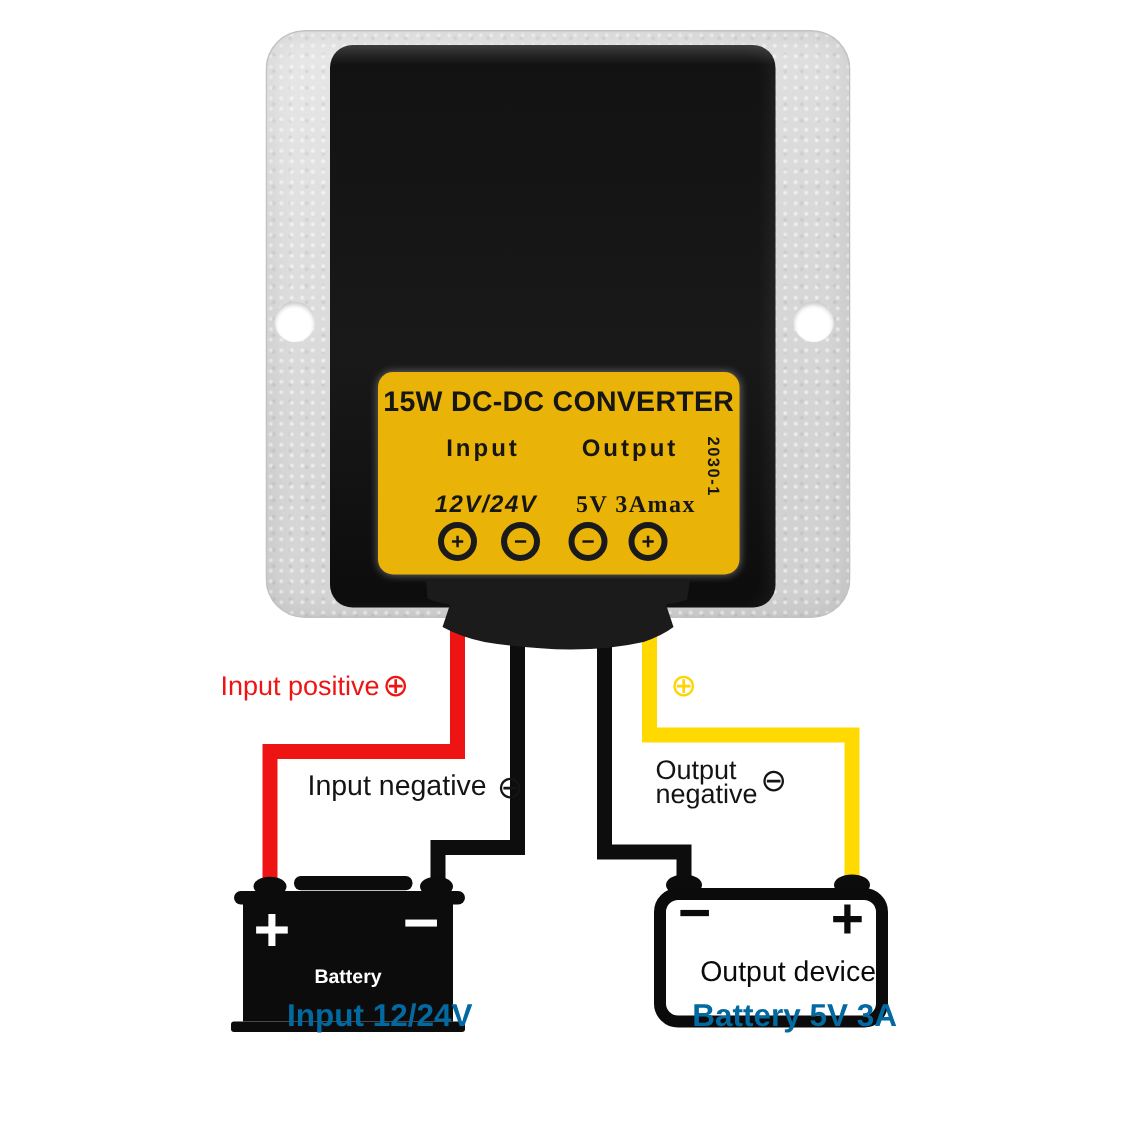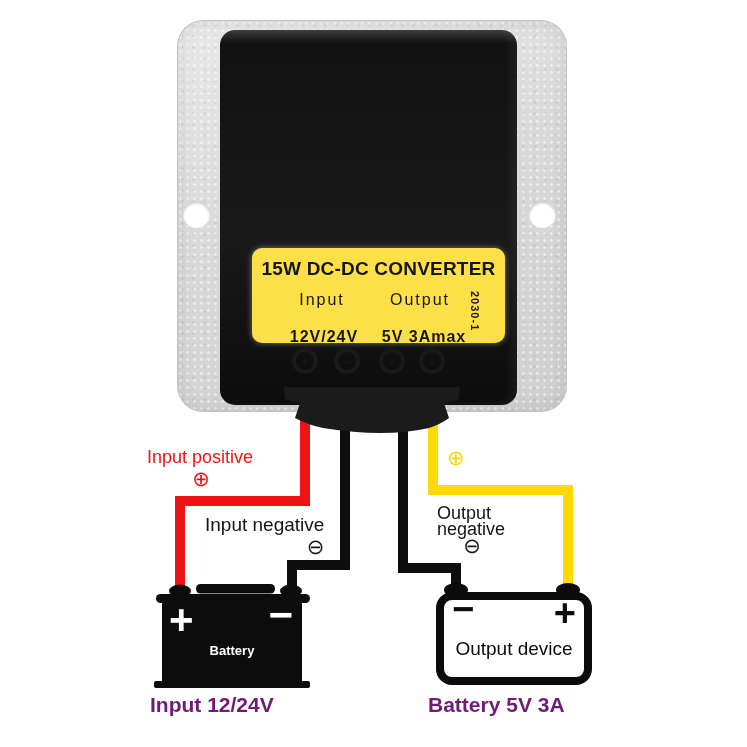--- a/index.html
+++ b/index.html
@@ -25,51 +25,50 @@
   .hole-left  { left:183px; top:201px; }
   .hole-right { left:529px; top:201px; }
   .body-black {
     position:absolute; left:220px; top:30px; width:297px; height:375px;
     border-radius:15px;
     background: linear-gradient(180deg,#3a3a3a 0%, #121212 3.5%, #191919 55%, #0c0c0c 100%);
     box-shadow: inset -6px 0 10px rgba(255,255,255,0.05);
   }
   
   .spec-label {
-    position:absolute; left:252px; top:248px; width:241px; height:95px;
-    background:#fde047; border-radius:10px; color:#161616;
+    position:absolute; left:252px; top:248px; width:241px; height:135px;
+    background:#eab308; border-radius:10px; color:#161616;
     box-shadow: 0 0 6px rgba(255,255,255,0.4);
-    padding-left: 12px;
   }
   .spec-title {
     position:absolute; top:10px; left:0; right:0; text-align:center;
     font-size:19px; font-weight:bold; letter-spacing:0.2px; white-space:nowrap;
   }
-  .spec-head { position:absolute; top:43px; font-size:16px; font-weight:normal; letter-spacing:2px; text-align:center; }
+  .spec-head { position:absolute; top:43px; font-size:16px; font-weight:bold; letter-spacing:2px; text-align:center; }
   .spec-head.in  { left:30px;  width:80px; }
   .spec-head.out { left:128px; width:80px; }
   .spec-val { position:absolute; top:80px; font-size:16px; font-weight:bold; letter-spacing:1px; text-align:center; white-space:nowrap; }
-  .spec-val.in  { left:22px;  width:100px; }
-  .spec-val.out { left:122px; width:100px; }
+  .spec-val.in  { left:22px;  width:100px;font-style:italic; }
+  .spec-val.out { left:122px; width:100px;font-family:Liberation Serif, serif; }
   .model-code {
     position:absolute; left:217px; top:43px; writing-mode:vertical-rl;
     font-size:11px; font-weight:bold; letter-spacing:1px;
   }
   .screw {
     position:absolute; top:100px; width:26px; height:26px; box-sizing:border-box;
     border:4px solid #1a1a1a; border-radius:50%;
     display:flex; align-items:center; justify-content:center;
     font-size:15px; font-weight:bold; line-height:1;
   }
   .screw.s1 { left:40px; }  .screw.s2 { left:82px; }
   .screw.s3 { left:127px; } .screw.s4 { left:167px; }
   
   .overlay { position:absolute; left:0; top:0; }
   
-  .wire-label { position:absolute; white-space:nowrap; display:flex; align-items:center; line-height:1.15;flex-direction:column; }
+  .wire-label { position:absolute; white-space:nowrap; display:flex; align-items:center; line-height:1.15; }
   .wire-label .sym { font-size:21px; line-height:1; }
   .lbl-inpos  { left:147px; top:447px; font-size:18px; color:#ee1414; }
   .lbl-inpos .sym { margin-left:2px; }
   .lbl-inneg  { left:205px; top:514px; font-size:19px; color:#141414;align-items:flex-end; }
   .lbl-inneg .sym { margin-left:7px; }
   .lbl-outpos { left:443px; top:447px; font-size:18px; color:#ffd400; }
   .lbl-outpos .sym { margin-left:4px; }
   .lbl-outneg { left:437px; top:505px; font-size:18px; color:#141414; }
   .lbl-outneg .lines { display:flex; flex-direction:column; line-height:16px; }
   .lbl-outneg .sym { margin-left:2px; margin-top:-2px; }
@@ -80,23 +79,23 @@
   .bat-body .minus { position:absolute; right:9px; top:-8px; font-size:42px; font-weight:bold; line-height:1; }
   .bat-body .name  { position:absolute; left:0; right:0; top:41px; text-align:center; font-size:13px; font-weight:600; }
   .bat-base { position:absolute; left:154px; top:681px; width:156px; height:7px; background:#0c0c0c; border-radius:2px; }
   
   .dev-box {
     position:absolute; left:436px; top:592px; width:156px; height:93px; box-sizing:border-box;
     border:8px solid #0b0b0b; border-radius:16px; background:#ffffff; color:#0b0b0b;
   }
   .dev-box .minus { position:absolute; left:8px;  top:-10px; font-size:38px; font-weight:bold; line-height:1; }
   .dev-box .plus  { position:absolute; right:8px; top:-6px;  font-size:38px; font-weight:bold; line-height:1; }
-  .dev-box .name  { position:absolute; left:0; right:0; top:38px; text-align:center; font-size:19px; }
+  .dev-box .name  { position:absolute; left:0; right:0; top:38px; text-align:right; font-size:19px; }
   
-  .caption { position:absolute; top:693px; text-align:left; font-size:21px; font-weight:600; color:#701a75; white-space:nowrap; }
+  .caption { position:absolute; top:666px; text-align:right; font-size:21px; font-weight:600; color:#0369a1; white-space:nowrap; }
   .cap-input  { left:150px; width:165px; }
   .cap-output { left:428px; width:170px; }
 </style>
 </head>
 <body>
 
 <div class="scene">
 
   <div class="plate"></div>
   <div class="hole hole-left"></div>

